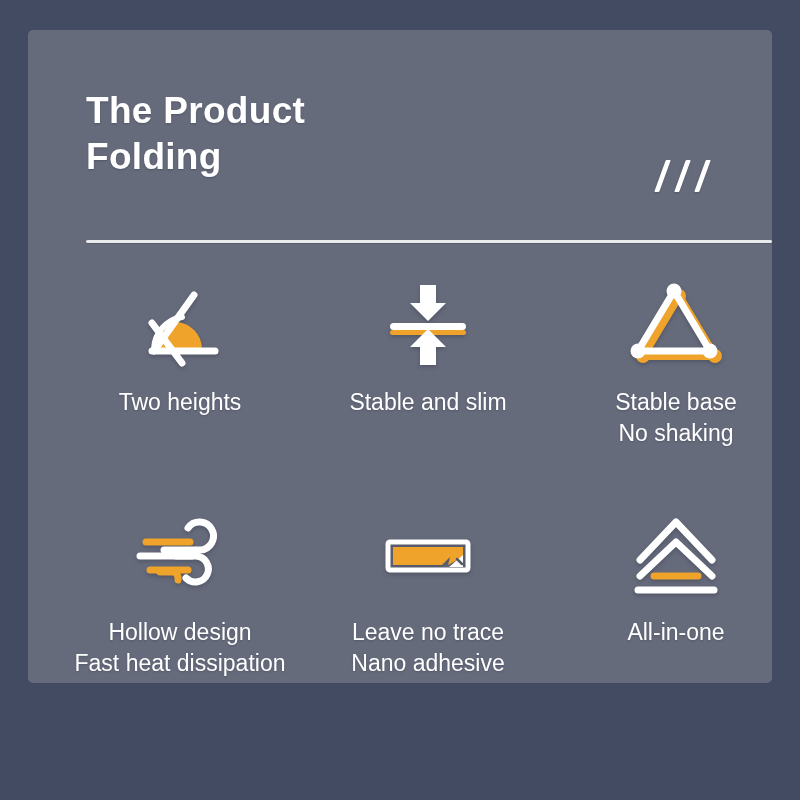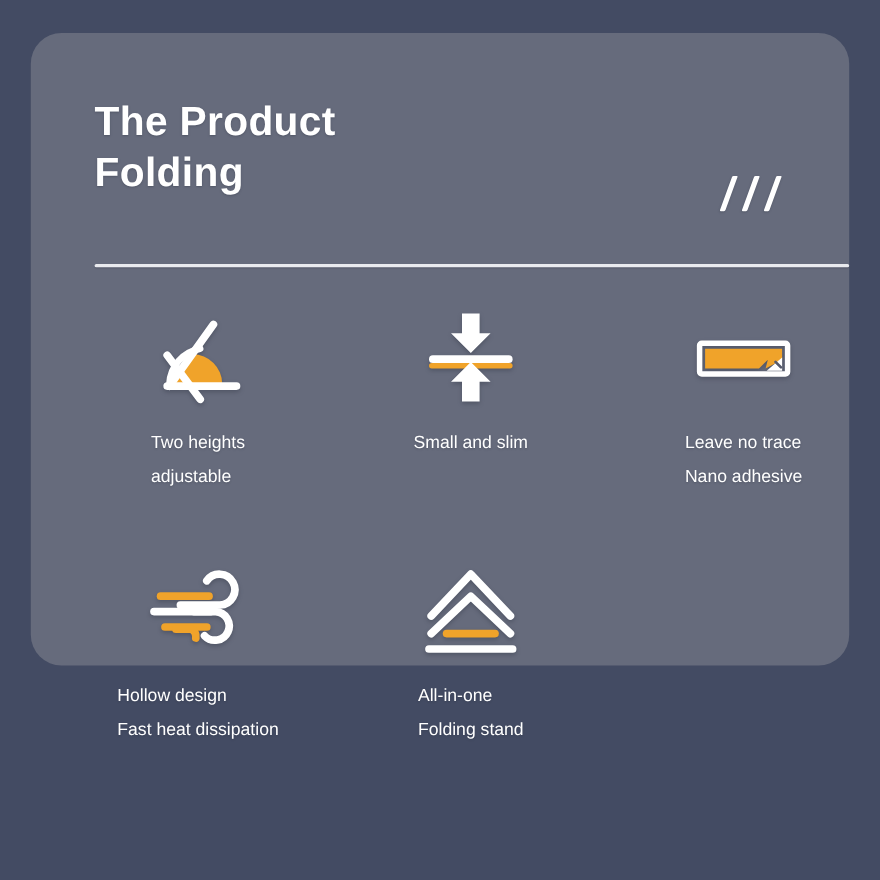--- a/index.html
+++ b/index.html
@@ -17,23 +17,23 @@
     position: relative;
     width: 800px;
     height: 800px;
     background: #434b63;
   }
   .card {
     position: absolute;
     left: 28px;
     top: 30px;
     width: 744px;
-    height: 575px;
+    height: 653px;
     background: #666b7c;
-    border-radius: 28px;
+    border-radius: 5px;
     box-sizing: border-box;
   }
   .title-block {
     position: absolute;
     left: 58px;
     top: 58px;
     width: 560px;
   }
   .title-line {
     color: #ffffff;
@@ -96,23 +96,23 @@
     height: 100px;
     display: flex;
     align-items: center;
     justify-content: center;
     filter: drop-shadow(0 2px 2px rgba(40,45,60,0.35));
   }
   .icon-wrap svg { display: block; }
   .feature-label {
     margin-top: 12px;
     color: #ffffff;
-    font-size: 16px;
+    font-size: 23px;
     line-height: 31px;
-    text-align: left;
+    text-align: center;
     text-shadow: 0 1px 2px rgba(40,45,60,0.3);
     white-space: nowrap;
   }
 </style>
 </head>
 <body>
 
 <div class="page">
   <div class="card">
 
@@ -137,51 +137,55 @@
             <path d="M26 72 A30 30 0 0 1 74 48" fill="none" stroke="#f0a32a" stroke-width="0"></path>
             <path d="M28 70 L72 70 A27 27 0 0 0 45 43 Z" fill="#f0a32a"></path>
             <path d="M22 72 L85 72" stroke="#ffffff" stroke-width="7" stroke-linecap="round" fill="none"></path>
             <path d="M24 72 L64 16" stroke="#ffffff" stroke-width="7" stroke-linecap="round" fill="none"></path>
             <path d="M22 44 L52 84" stroke="#ffffff" stroke-width="7" stroke-linecap="round" fill="none"></path>
             <path d="M24 70 A34 34 0 0 1 52 38" stroke="#ffffff" stroke-width="6" stroke-linecap="round" fill="none"></path>
           </svg>
         </div>
         <div class="feature-label">
           <div>Two heights</div>
-          <div>adjustable</div>
         </div>
       </div>
 
       <div class="feature">
         <div class="icon-wrap">
           <svg width="100" height="92" viewBox="0 0 100 92">
             <path d="M42 6 L58 6 L58 24 L68 24 L50 42 L32 24 L42 24 Z" fill="#ffffff"></path>
             <rect x="12" y="44" width="76" height="7" rx="3.5" fill="#ffffff"></rect>
             <rect x="12" y="51" width="76" height="5" rx="2.5" fill="#f0a32a"></rect>
             <path d="M42 86 L58 86 L58 68 L68 68 L50 50 L32 68 L42 68 Z" fill="#ffffff"></path>
           </svg>
         </div>
         <div class="feature-label">
-          <div>Small and slim</div>
-        </div>
-      </div>
-
-
-      <div class="feature">
-        <div class="icon-wrap">
-          <svg width="100" height="86" viewBox="0 0 100 86">
-            <rect x="10" y="30" width="80" height="28" rx="2" fill="none" stroke="#ffffff" stroke-width="5"></rect>
-            <path d="M15 35 L85 35 L85 45 L70 53 L72 45 L64 53 L15 53 Z" fill="#f0a32a"></path>
-            <path d="M85 43 L85 55 L71 55 Z" fill="#ffffff"></path>
-            <path d="M79 47 L84 52" stroke="#55596b" stroke-width="2.5" stroke-linecap="round"></path>
-          </svg>
-        </div>
-        <div class="feature-label">
-          <div>Leave no trace</div>
-          <div>Nano adhesive</div>
+          <div>Stable and slim</div>
+        </div>
+      </div>
+
+      <div class="feature">
+        <div class="icon-wrap">
+          <svg width="100" height="92" viewBox="0 0 100 92">
+            <g transform="translate(5,5)">
+              <path d="M48 12 L84 72 L12 72 Z" fill="none" stroke="#f0a32a" stroke-width="8" stroke-linejoin="round"></path>
+              <circle cx="48" cy="12" r="7" fill="#f0a32a"></circle>
+              <circle cx="84" cy="72" r="7" fill="#f0a32a"></circle>
+              <circle cx="12" cy="72" r="7" fill="#f0a32a"></circle>
+            </g>
+            <path d="M48 12 L84 72 L12 72 Z" fill="none" stroke="#ffffff" stroke-width="7" stroke-linejoin="round"></path>
+            <circle cx="48" cy="12" r="7.5" fill="#ffffff"></circle>
+            <circle cx="84" cy="72" r="7.5" fill="#ffffff"></circle>
+            <circle cx="12" cy="72" r="7.5" fill="#ffffff"></circle>
+          </svg>
+        </div>
+        <div class="feature-label">
+          <div>Stable base</div>
+          <div>No shaking</div>
         </div>
       </div>
 
       <div class="feature">
         <div class="icon-wrap">
           <svg width="100" height="86" viewBox="0 0 100 86">
             <path d="M16 30 L60 30" stroke="#f0a32a" stroke-width="7" stroke-linecap="round" fill="none"></path>
             <path d="M10 44 L62 44" stroke="#ffffff" stroke-width="7" stroke-linecap="round" fill="none"></path>
             <path d="M20 58 L58 58" stroke="#f0a32a" stroke-width="7" stroke-linecap="round" fill="none"></path>
             <path d="M58 16 A14 14 0 1 1 70 38 L34 38" stroke="#ffffff" stroke-width="7" stroke-linecap="round" stroke-linejoin="round" fill="none"></path>
@@ -191,27 +195,41 @@
         </div>
         <div class="feature-label">
           <div>Hollow design</div>
           <div>Fast heat dissipation</div>
         </div>
       </div>
 
       <div class="feature">
         <div class="icon-wrap">
           <svg width="100" height="86" viewBox="0 0 100 86">
+            <rect x="10" y="30" width="80" height="28" rx="2" fill="none" stroke="#ffffff" stroke-width="5"></rect>
+            <path d="M15 35 L85 35 L85 45 L70 53 L72 45 L64 53 L15 53 Z" fill="#f0a32a"></path>
+            <path d="M85 43 L85 55 L71 55 Z" fill="#ffffff"></path>
+            <path d="M79 47 L84 52" stroke="#55596b" stroke-width="2.5" stroke-linecap="round"></path>
+          </svg>
+        </div>
+        <div class="feature-label">
+          <div>Leave no trace</div>
+          <div>Nano adhesive</div>
+        </div>
+      </div>
+
+      <div class="feature">
+        <div class="icon-wrap">
+          <svg width="100" height="86" viewBox="0 0 100 86">
             <path d="M14 48 L50 10 L86 48" fill="none" stroke="#ffffff" stroke-width="7" stroke-linecap="round" stroke-linejoin="round"></path>
             <path d="M14 64 L50 30 L86 64" fill="none" stroke="#ffffff" stroke-width="7" stroke-linecap="round" stroke-linejoin="round"></path>
             <path d="M28 64 L72 64" stroke="#f0a32a" stroke-width="7" stroke-linecap="round" fill="none"></path>
             <path d="M12 78 L88 78" stroke="#ffffff" stroke-width="7" stroke-linecap="round" fill="none"></path>
           </svg>
         </div>
         <div class="feature-label">
           <div>All-in-one</div>
-          <div>Folding stand</div>
         </div>
       </div>
 
     </div>
   </div>
 </div>
 
 </body></html>

